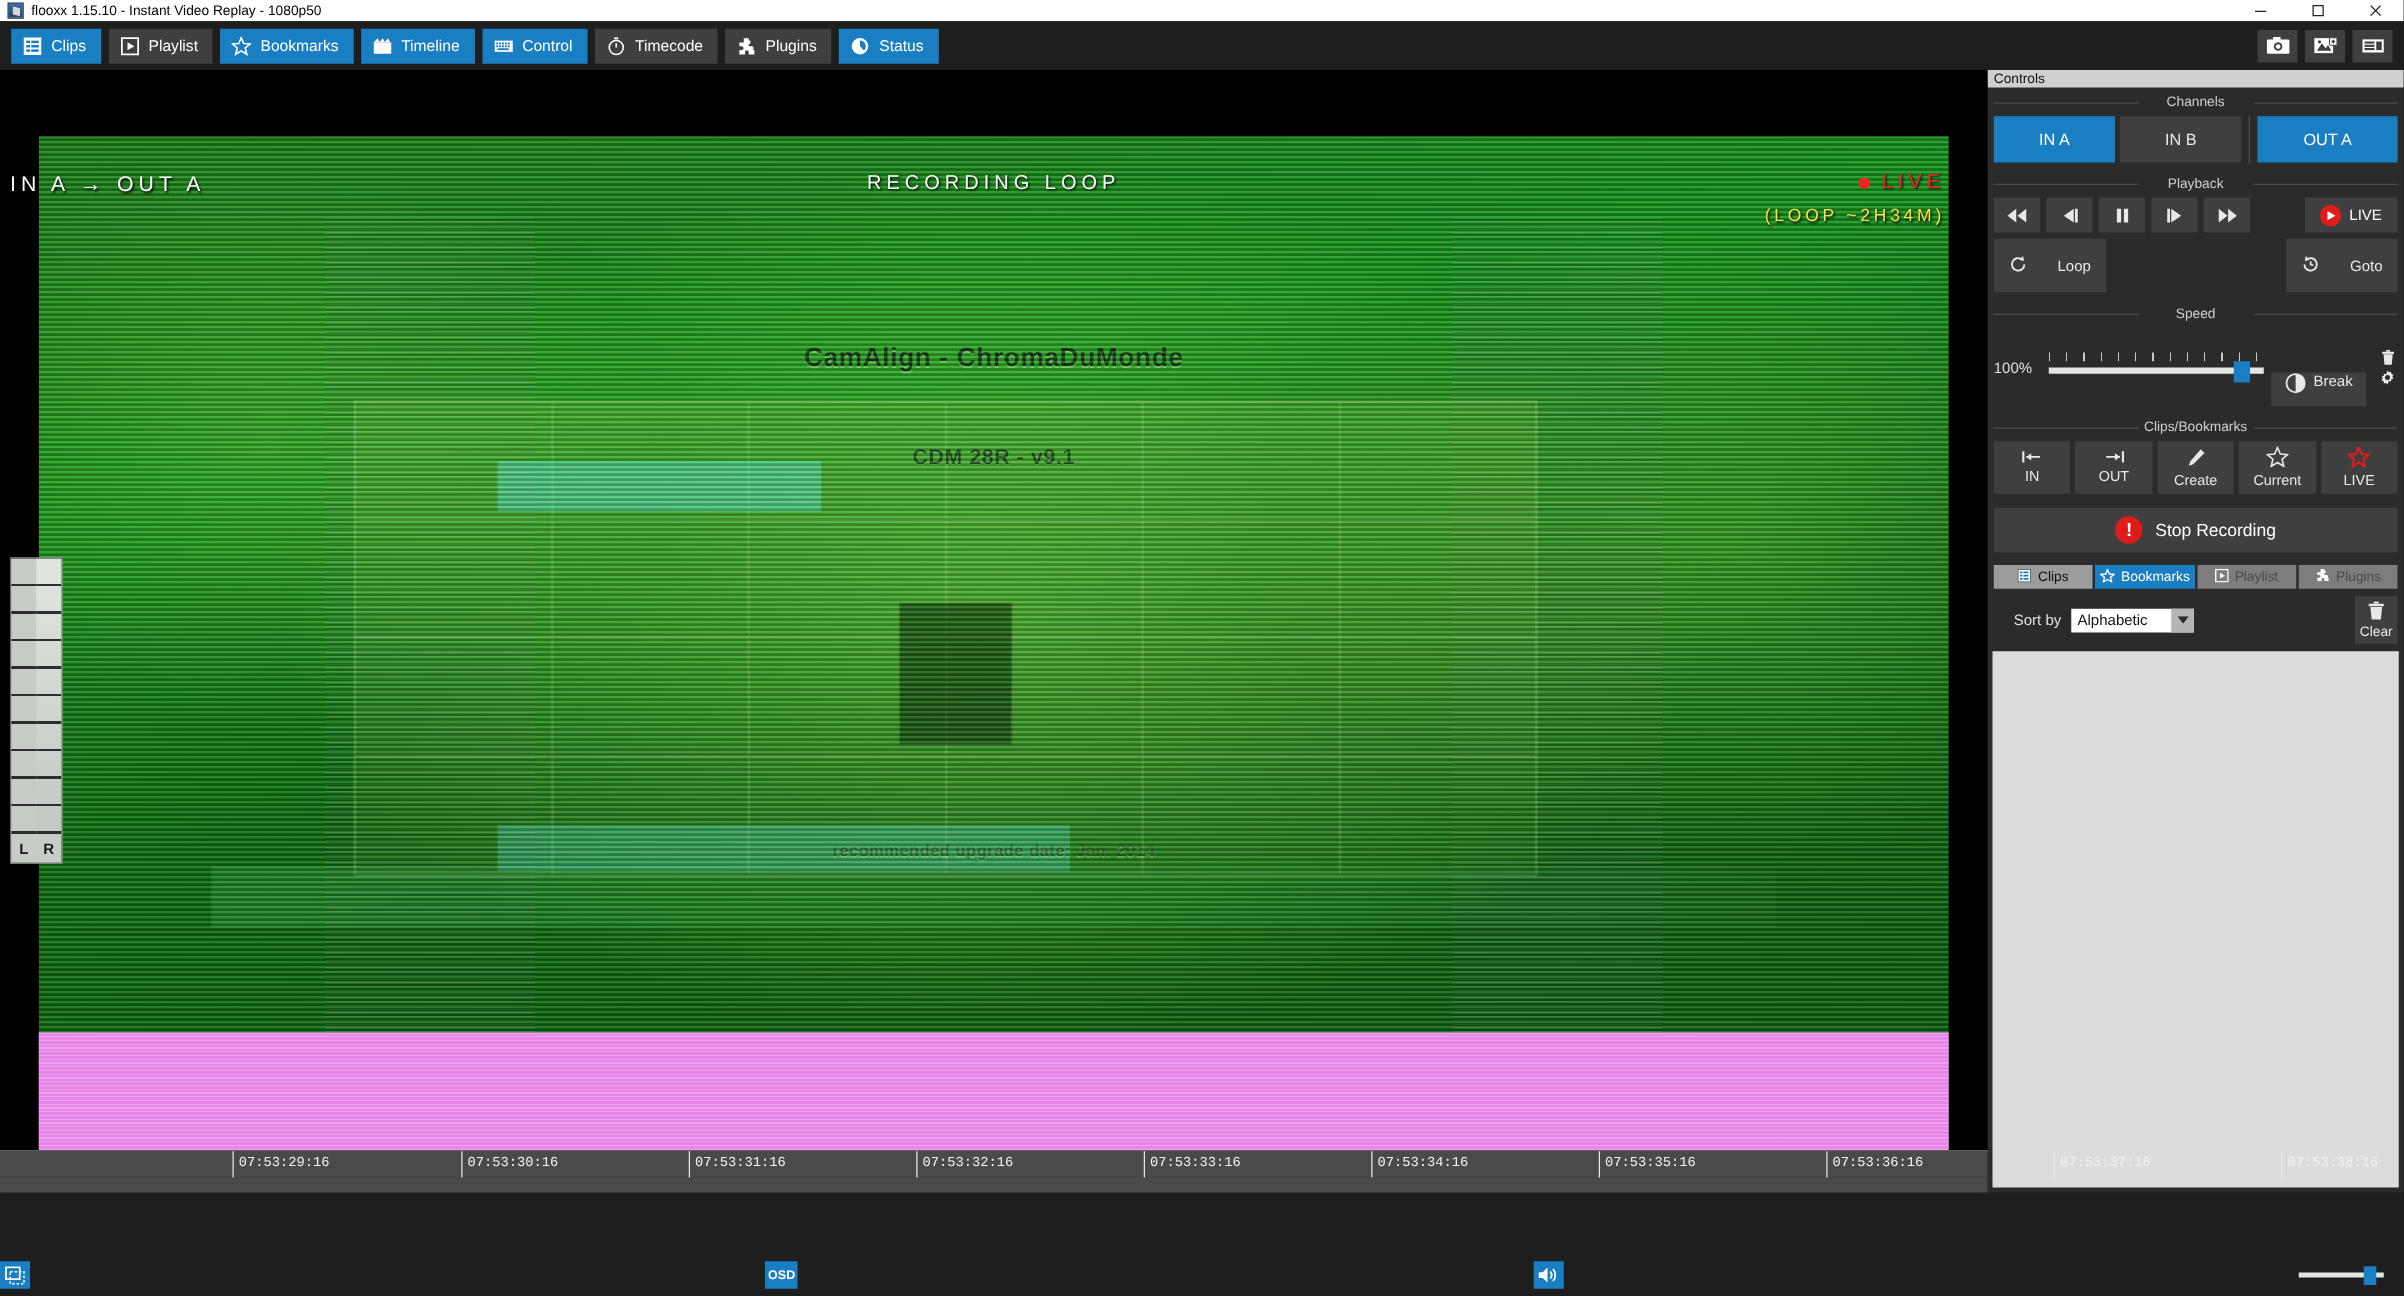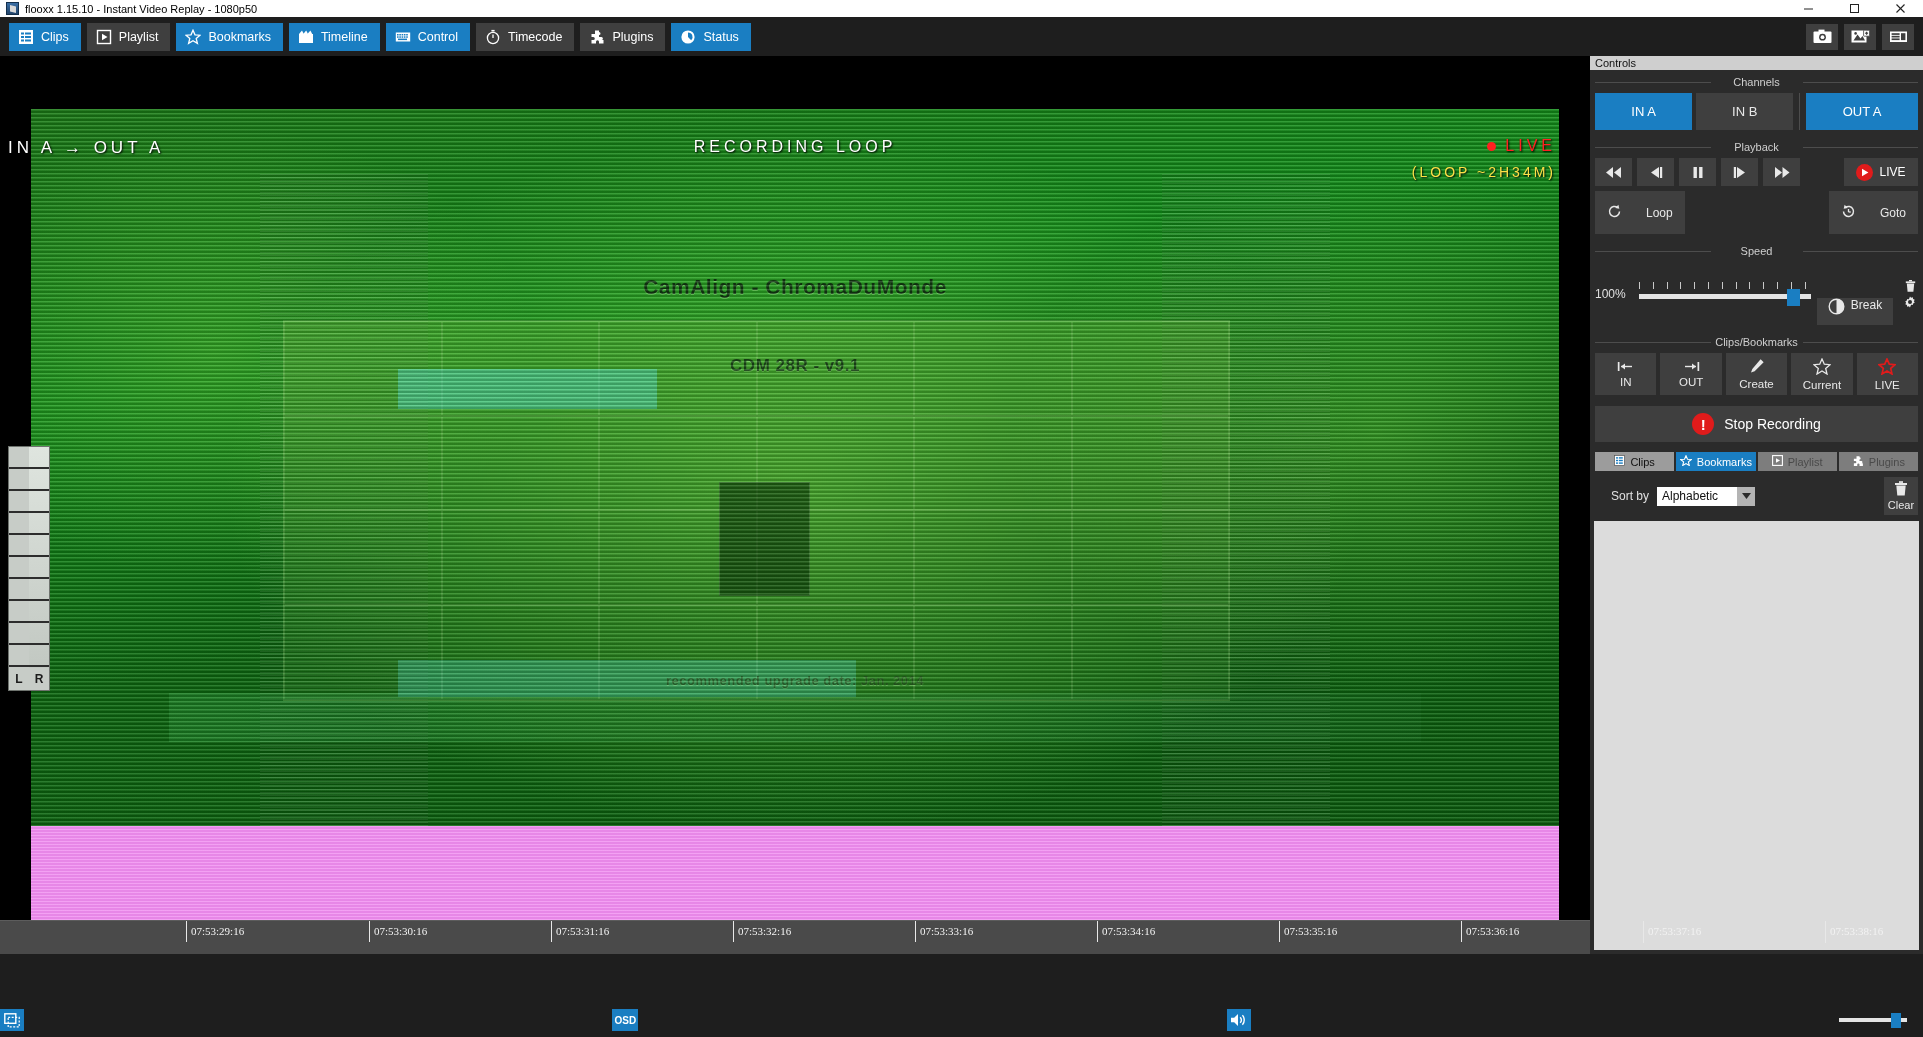--- a/index.html
+++ b/index.html
@@ -157,21 +157,21 @@
 
   
   .timeline { height:34px; position:relative; }
   .tl-ruler {
     position:absolute; left:0; top:0; width:1590px; height:22px;
     background:#4a4a4a; border-top:1px solid #5c5c5c;
   }
   .tl-tick {
     position:absolute; top:0; height:22px; border-left:1px solid #e8e8e8;
     padding-left:4px; font-size:11px; color:#f2f2f2; line-height:20px;
-    font-family:Liberation Serif, serif; white-space:nowrap;
+    font-family:Liberation Mono, monospace; white-space:nowrap;
   }
   .tl-track { position:absolute; left:0; top:22px; width:1590px; height:12px; background:#4a4a4a; }
 
   
   .right-col { width: 333px; background:#2b2b2b; display:flex; flex-direction:column; }
   .panel-head {
     height:14px; background:#cfcfcf; color:#111; font-size:11px;
     padding-left:5px; line-height:14px;
   }
   .grp { padding: 2px 5px 5px; }

